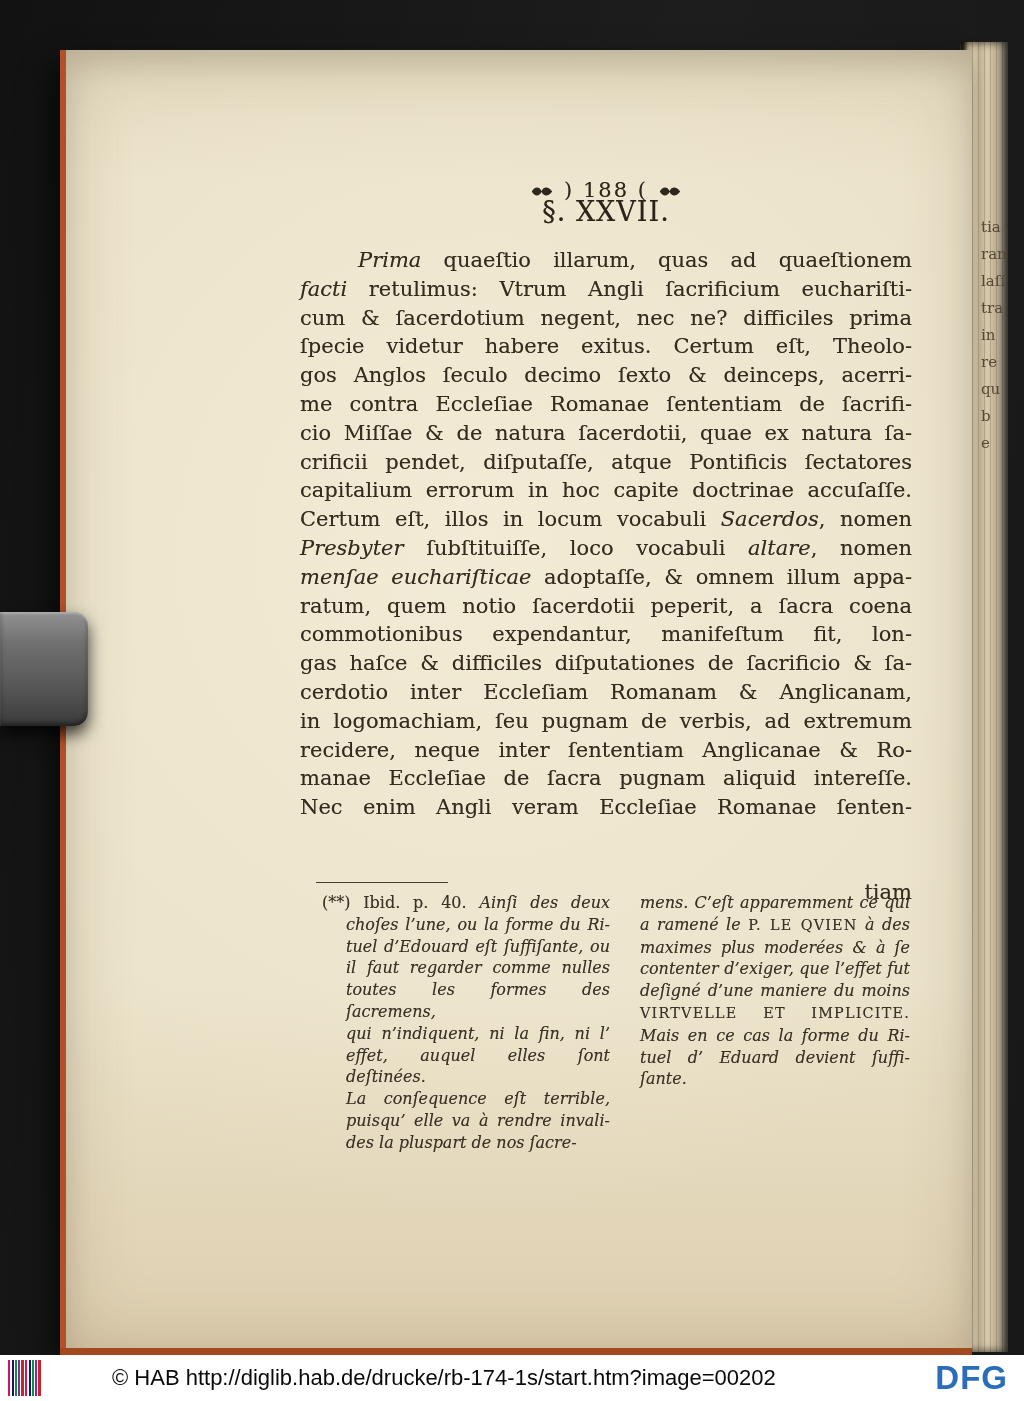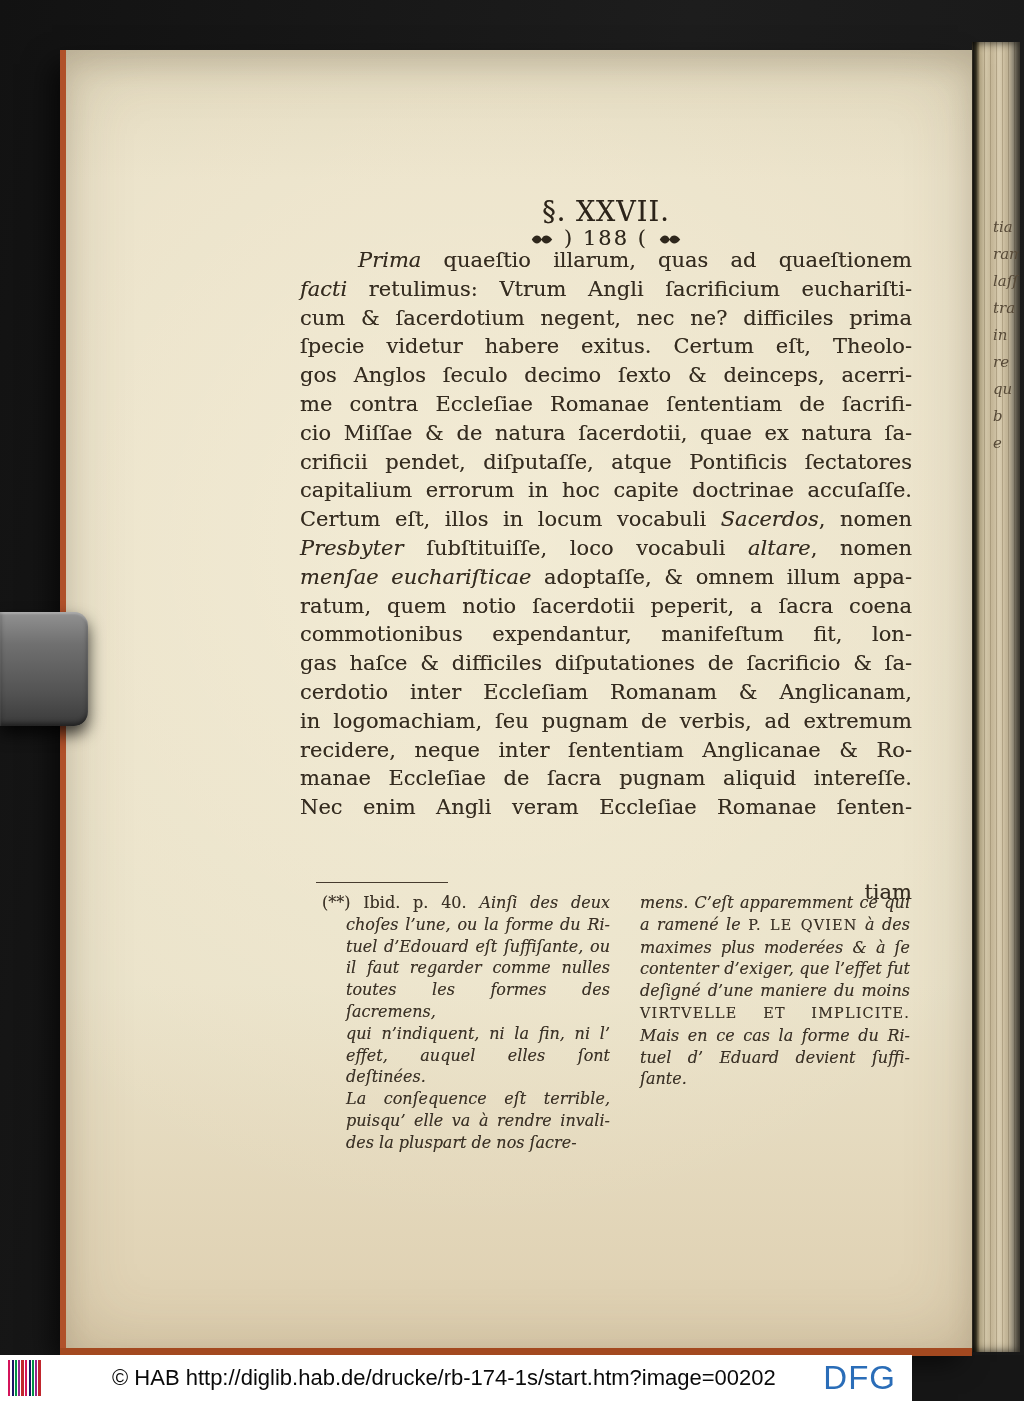--- a/index.html
+++ b/index.html
@@ -12,26 +12,25 @@
   }
 
   
   .stage {
     position:absolute; left:0; top:0; width:1024px; height:1355px;
     background:linear-gradient(100deg,#121212 0%,#1d1d1d 55%,#181818 100%);
   }
 
   
   .right-pages {
-    position:absolute; right:4px; top:42px; width:48px; height:1310px;
+    position:absolute; right:16px; top:42px; width:48px; height:1310px;
     background:
       repeating-linear-gradient(90deg, rgba(120,104,74,.35) 0 1px, rgba(0,0,0,0) 1px 6px),
       linear-gradient(90deg,#0e0e0e 0px,#35301f 4px,#b7a987 8px,#d3c7a9 14px,#c4b697 20px,#d8ccb0 27px,#c9bb9c 34px,#ddd2b7 42px,#cfc1a2 48px);
     box-shadow:-6px 0 10px rgba(0,0,0,.8) inset;
-    font-style:italic;
   }
   .edge-text {
     position:absolute; right:1px; top:172px; width:26px;
     font-size:15px; line-height:27px; color:#574a38; overflow:hidden;
   }
   .edge-text .tline { white-space:nowrap; }
 
   
   .page {
     position:absolute; left:66px; top:50px; width:906px; height:1298px;
@@ -46,21 +45,21 @@
       -14px 14px 26px rgba(0,0,0,.65),
       inset 0 0 70px rgba(92,72,40,.20),
       inset 0 14px 26px rgba(70,60,40,.14);
     color:#342b1f;
   }
   .page * { text-shadow:0 0 .5px rgba(52,43,31,.45); }
 
   
   .folio-line {
     position:absolute; left:234px; top:128px; width:612px;
-    text-align:center; font-size:21px; letter-spacing:2px; color:#2e271c;margin-top:48px;
+    text-align:center; font-size:21px; letter-spacing:2px; color:#2e271c;
   }
   .folio-line .orn { display:inline-block; width:26px; height:13px; vertical-align:-1px; }
   .folio-line .orn svg { width:100%; height:100%; fill:#2e271c; }
   .section-heading {
     position:absolute; left:234px; top:146px; width:612px;
     text-align:center; font-size:27px; letter-spacing:1px; color:#2c241a;
   }
 
   
   .body-text {
@@ -95,39 +94,39 @@
   
   .clip {
     position:absolute; left:0; top:612px; width:88px; height:114px;
     background:linear-gradient(180deg,#929292 0%,#707070 28%,#525252 72%,#3a3a3a 100%);
     border-radius:0 14px 14px 0;
     box-shadow:0 8px 16px rgba(0,0,0,.75), inset 0 2px 2px rgba(255,255,255,.28), inset 0 -3px 5px rgba(0,0,0,.45);
   }
 
   
   .footer-bar {
-    position:absolute; left:0; bottom:0; width:912px; height:46px;
+    position:absolute; left:0; bottom:0; width:1024px; height:46px;
     background:#ffffff; display:flex; align-items:center;
     font-family:"Liberation Sans", sans-serif;
   }
   .barcode {
     margin-left:8px; width:34px; height:36px;
     background:repeating-linear-gradient(90deg,
       #d4145a 0 2px, #ffffff 2px 4px,
       #1b1464 4px 6px, #ffffff 6px 7px,
       #009245 7px 9px, #ffffff 9px 10px,
       #93278f 10px 12px, #ffffff 12px 13px,
       #c1272d 13px 16px, #ffffff 16px 17px);
   }
   .copyright {
     margin-left:70px; font-size:22px; color:#0a0a0a; white-space:nowrap;
   }
   .dfg-logo {
     margin-left:auto; margin-right:16px;
-    font-weight:400; font-size:33px; letter-spacing:1px; color:#2a6db8;
+    font-weight:700; font-size:33px; letter-spacing:1px; color:#2a6db8;
   }
 </style>
 </head>
 <body>
 
 <div class="stage">
 
   <div class="right-pages">
     <div class="edge-text">
         <div class="tline"><span>tia</span></div>

